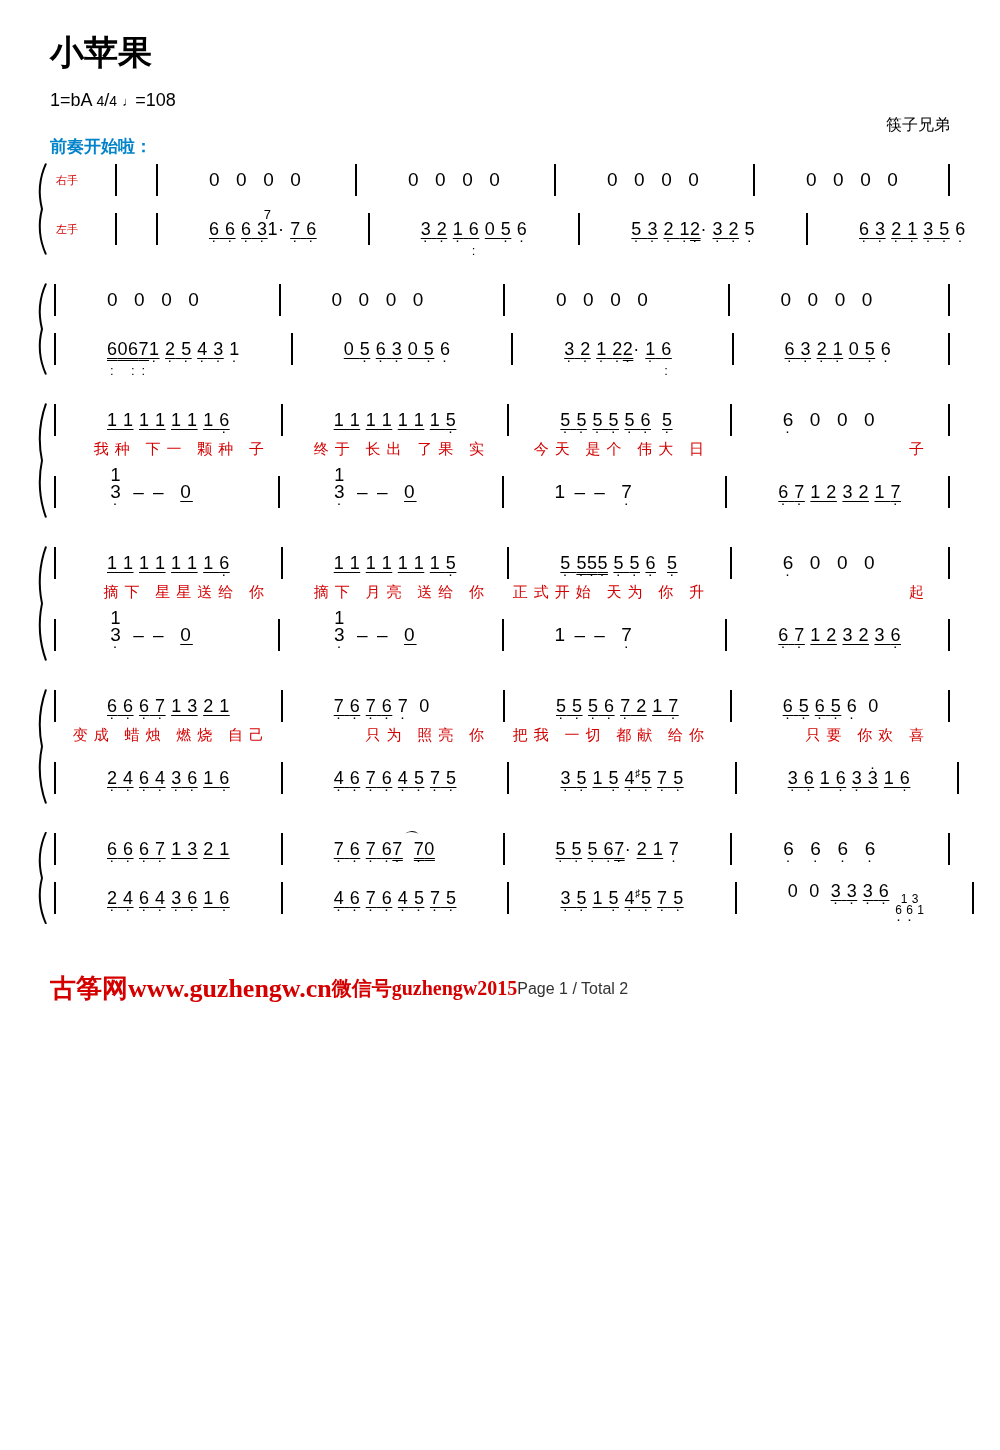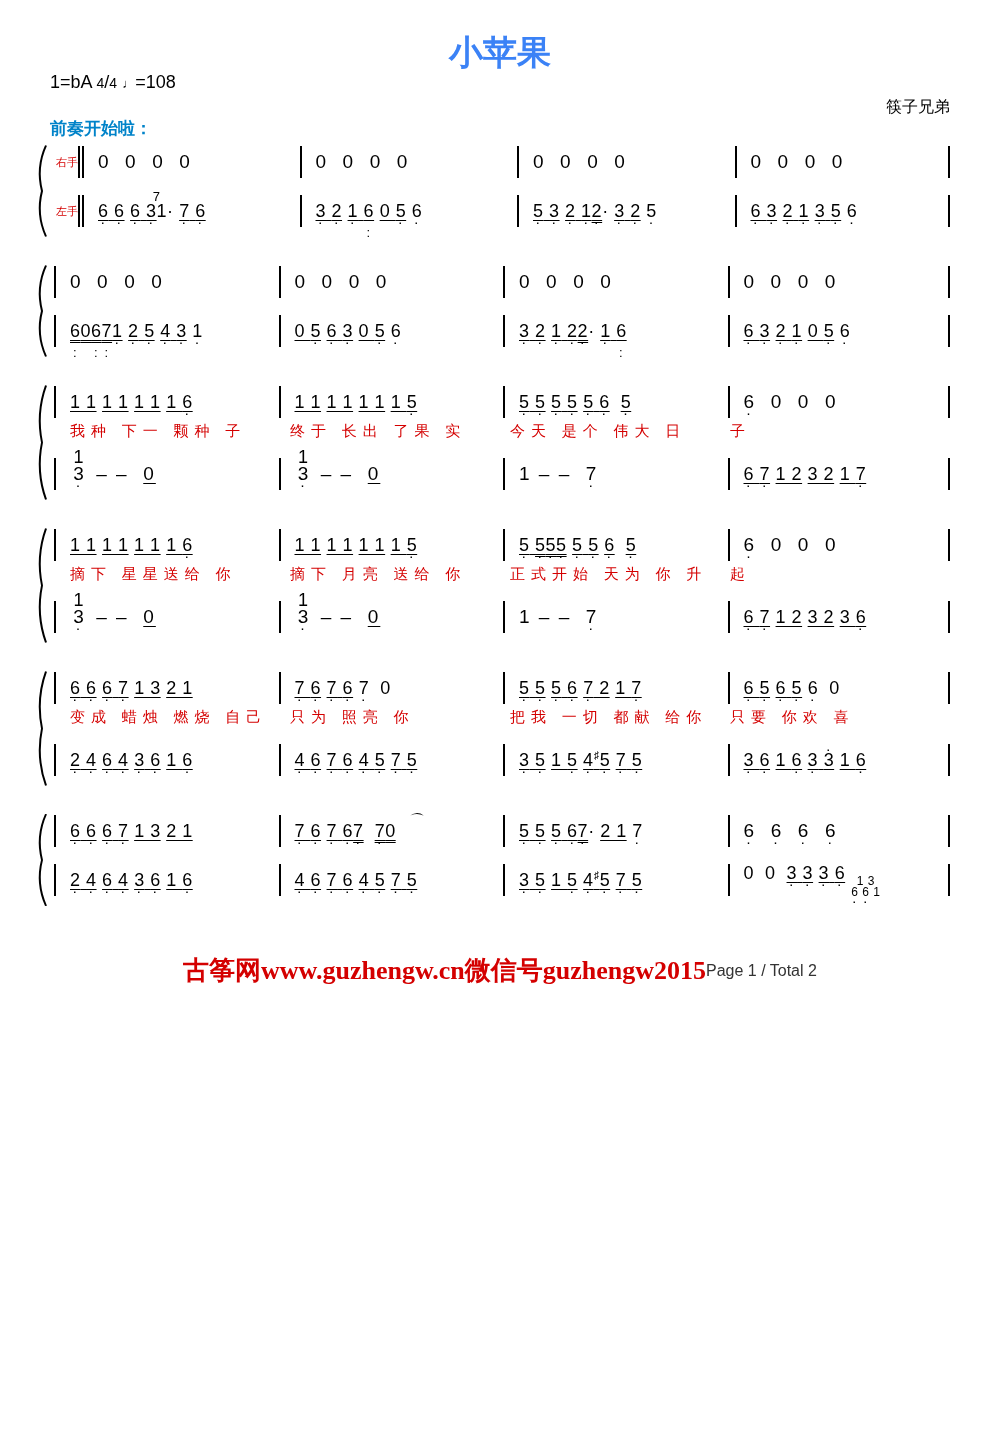--- a/index.html
+++ b/index.html
@@ -7,26 +7,25 @@
     background: #fff;
     font-family: "SimSun", "Songti SC", serif;
     width: 1000px;
   }
   .sheet {
     padding: 30px 50px 10px 50px;
     box-sizing: border-box;
     width: 1000px;
   }
   .title {
-    text-align: center;
-    color: #3b82f6;
+    color: #000000;
     font-family: "KaiTi", "STKaiti", serif;
     font-size: 34px;
     font-weight: bold;
-    margin-bottom: 2px;
+    margin-bottom: 20px;
   }
   .tempo-row {
     position: relative;
     height: 22px;
     margin-bottom: 2px;
   }
   .tempo {
     position: absolute;
     left: 0;
     top: -6px;
@@ -69,20 +68,21 @@
     line-height: 0.5;
     color: #000;
   }
   .brace svg { height: 100%; width: 18px; }
   .staff {
     display: flex;
     align-items: center;
     height: 36px;
     margin-bottom: 4px;
     position: relative;
+    gap: 37px;
   }
   .staff.tall { height: 54px; }
   .staff.clef-label::before {
     position: absolute;
     left: 6px;
     top: 50%;
     transform: translateY(-50%);
     font-size: 11px;
     color: #d40000;
     line-height: 1;
@@ -148,21 +148,21 @@
   .lyric-row {
     font-size: 15px;
     color: #d40000;
     font-family: "KaiTi", "STKaiti", serif;
     padding: 0 10px;
     letter-spacing: 6px;
     margin-top: -2px;
     margin-bottom: 6px;
     display: flex;
   }
-  .lyric-cell { flex: 1; padding: 0 10px; white-space: nowrap; }
+  .lyric-cell { flex: 1; padding: 0 10px; white-space: nowrap; text-align: right; }
   .chord {
     display: inline-block;
     position: relative;
     width: 1em;
     text-align: center;
   }
   .chord .top {
     position: absolute;
     left: 0; right: 0;
     bottom: 0.95em;
@@ -173,27 +173,27 @@
     flex-direction: column;
     align-items: center;
     font-size: 12px;
     line-height: 0.9;
     vertical-align: -6px;
     margin-left: 6px;
     text-decoration: none;
   }
   .footer {
     display: flex;
-    justify-content: center;
+    justify-content: flex-start;
     align-items: center;
     padding: 10px 50px 20px 50px;
     font-family: "KaiTi", "STKaiti", serif;
   }
   .footer-brand { color: #d40000; font-size: 26px; font-weight: bold; }
-  .footer-wechat { color: #d40000; font-size: 26px; font-weight: bold; }
+  .footer-wechat { color: #d40000; font-size: 20px; font-weight: bold; }
   .footer-page { color: #333; font-size: 16px; font-family: Arial, sans-serif; }
   .accent-above {
     position: absolute;
     font-size: 13px;
     top: -12px;
     left: 50%;
     transform: translateX(-50%);
   }
   .slur {
     position: absolute;

